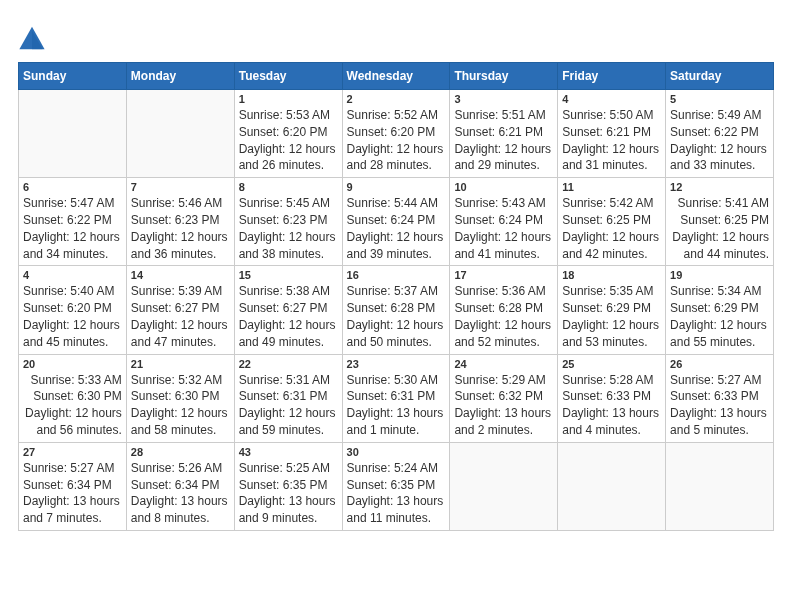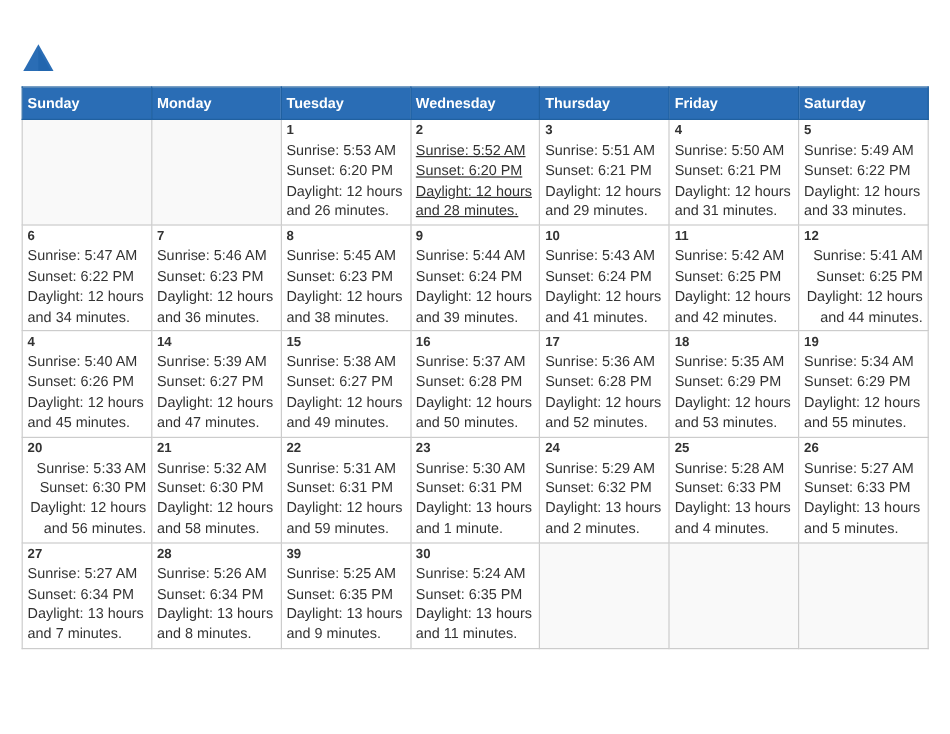--- a/index.html
+++ b/index.html
@@ -6,21 +6,21 @@
     body {
       font-family: Arial, sans-serif;
       background: #fff;
       width: 792px;
       height: 612px;
       overflow: hidden;
     }
     .page {
       width: 792px;
       height: 528px;
-      padding: 34px 18px 12px 18px;
+      padding: 24px 18px 12px 18px;
       display: flex;
       flex-direction: column;
     }
     .header {
       display: flex;
       justify-content: space-between;
       align-items: flex-start;
       margin-bottom: 10px;
     }
     .logo {
@@ -136,21 +136,21 @@
           <td class="empty-cell"></td>
           <td class="empty-cell"></td>
           <td>
             <span class="day-number">1</span>
             <div class="day-info" style="white-space: pre-line;">Sunrise: 5:53 AM
 Sunset: 6:20 PM
 Daylight: 12 hours and 26 minutes.</div>
           </td>
           <td>
             <span class="day-number">2</span>
-            <div class="day-info" style="white-space: pre-line; text-decoration: underline;">Sunrise: 5:52 AM
+            <div class="day-info" style="white-space: pre-line;">Sunrise: 5:52 AM
 Sunset: 6:20 PM
 Daylight: 12 hours and 28 minutes.</div>
           </td>
           <td>
             <span class="day-number">3</span>
             <div class="day-info" style="white-space: pre-line;">Sunrise: 5:51 AM
 Sunset: 6:21 PM
 Daylight: 12 hours and 29 minutes.</div>
           </td>
           <td>
@@ -207,21 +207,21 @@
             <span class="day-number">12</span>
             <div class="day-info" style="white-space: pre-line; text-align: right;">Sunrise: 5:41 AM
 Sunset: 6:25 PM
 Daylight: 12 hours and 44 minutes.</div>
           </td>
         </tr>
         <tr>
           <td>
             <span class="day-number">4</span>
             <div class="day-info" style="white-space: pre-line;">Sunrise: 5:40 AM
-Sunset: 6:26 PM
+Sunset: 6:20 PM
 Daylight: 12 hours and 45 minutes.</div>
           </td>
           <td>
             <span class="day-number">14</span>
             <div class="day-info" style="white-space: pre-line;">Sunrise: 5:39 AM
 Sunset: 6:27 PM
 Daylight: 12 hours and 47 minutes.</div>
           </td>
           <td>
             <span class="day-number">15</span>
@@ -305,21 +305,21 @@
 Sunset: 6:34 PM
 Daylight: 13 hours and 7 minutes.</div>
           </td>
           <td>
             <span class="day-number">28</span>
             <div class="day-info" style="white-space: pre-line;">Sunrise: 5:26 AM
 Sunset: 6:34 PM
 Daylight: 13 hours and 8 minutes.</div>
           </td>
           <td>
-            <span class="day-number">39</span>
+            <span class="day-number">43</span>
             <div class="day-info" style="white-space: pre-line;">Sunrise: 5:25 AM
 Sunset: 6:35 PM
 Daylight: 13 hours and 9 minutes.</div>
           </td>
           <td>
             <span class="day-number">30</span>
             <div class="day-info" style="white-space: pre-line;">Sunrise: 5:24 AM
 Sunset: 6:35 PM
 Daylight: 13 hours and 11 minutes.</div>
           </td>

